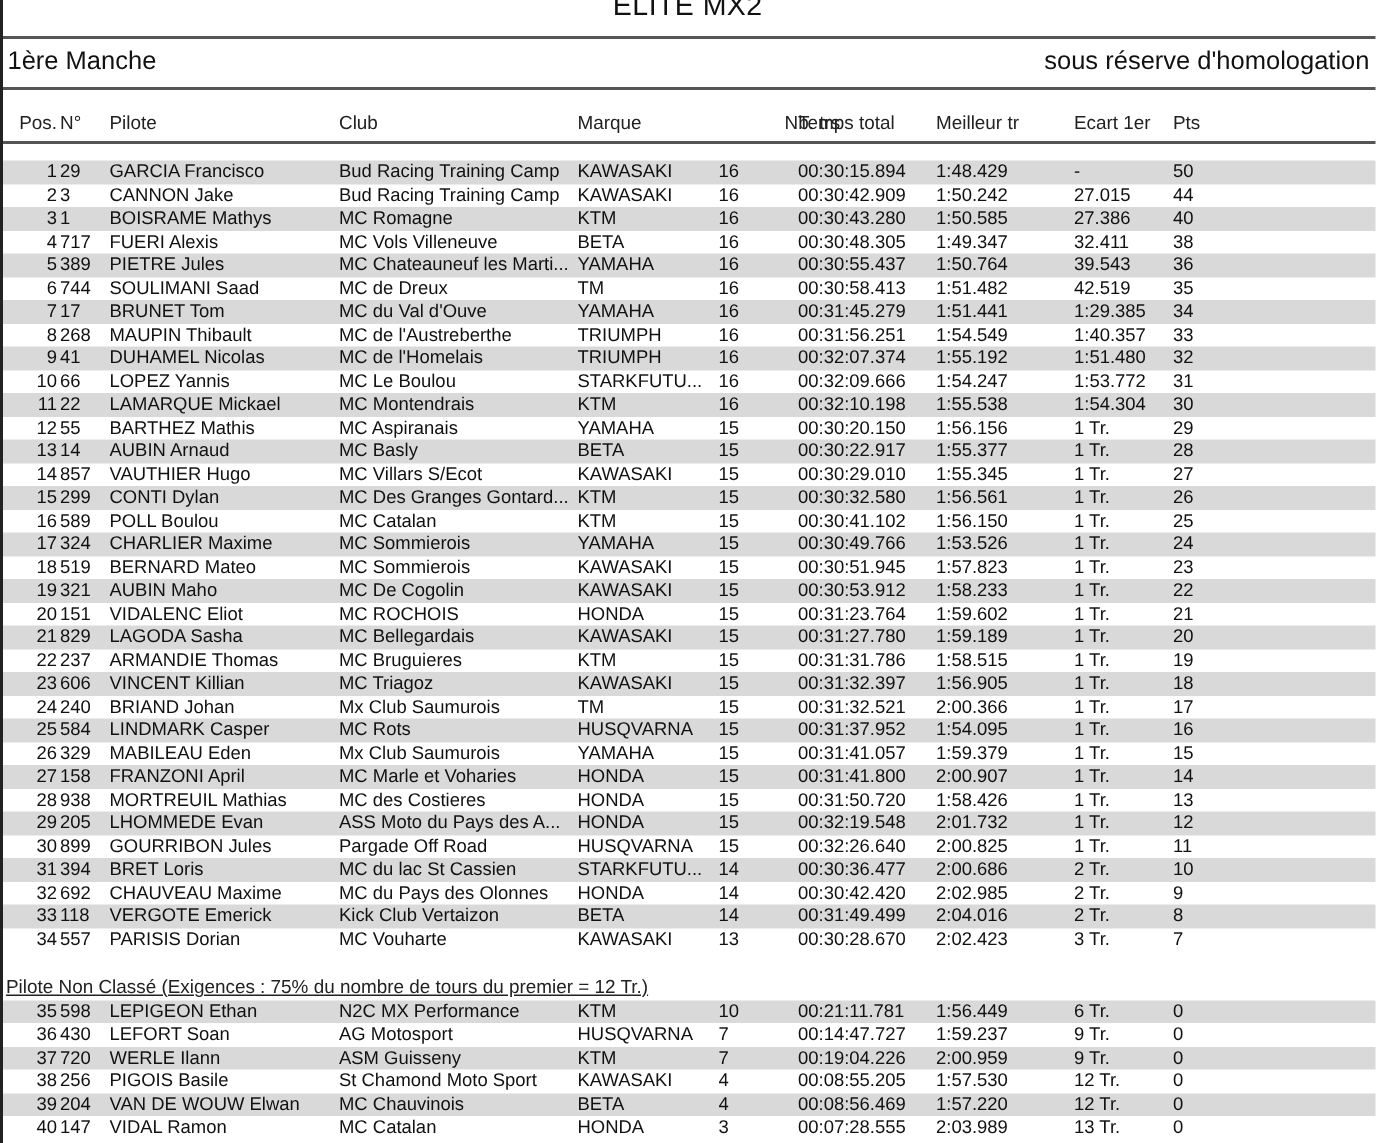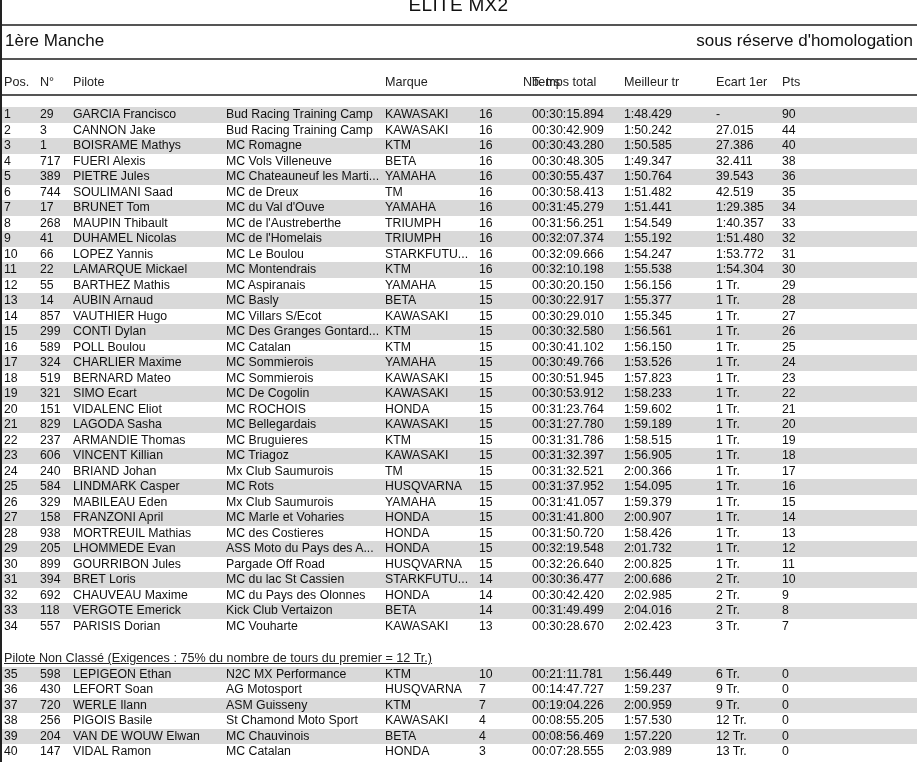--- a/index.html
+++ b/index.html
@@ -12,21 +12,21 @@
     position: absolute; top: -6px; left: 0; width: 917px; text-align: center;
     font-size: 19px; letter-spacing: 0.3px;
   }
   .rule { position: absolute; left: 2px; width: 915px; background: #555; }
   .subtitle-left { position: absolute; left: 5px; top: 31px; font-size: 17px; }
   .subtitle-right { position: absolute; right: 4px; top: 31px; font-size: 17px; text-align: center; }
   .header-row, .row { position: absolute; left: 2px; width: 915px; height: 15.5px; font-size: 12.3px; line-height: 15.5px; }
   .header-row { top: 73px; height: 18px; line-height: 18px; font-size: 12.6px; color: #222; }
   .row.alt { background: #d9d9d9; }
   .c { position: absolute; top: 0; white-space: nowrap; overflow: hidden; }
-  .c-pos { left: 2px; width: 34px; }
+  .c-pos { left: 2px; width: 34px; text-align: right; }
   .c-no { left: 38px; width: 32px; }
   .c-pilote { left: 71px; width: 152px; }
   .c-club { left: 224px; width: 158px; }
   .c-marque { left: 383px; width: 94px; }
   .c-trs { left: 477px; width: 50px; }
   .c-temps { left: 530px; width: 90px; }
   .c-meilleur { left: 622px; width: 90px; }
   .c-ecart { left: 714px; width: 64px; }
   .c-pts { left: 780px; width: 40px; }
   .header-row .c-trs { left: 477px; width: 56px; margin-left: 44px; }
@@ -44,41 +44,42 @@
 <div class="rule" style="top:24px;height:2px;"></div>
 
 <div class="subtitle-left">1ère Manche</div>
 <div class="subtitle-right">sous réserve d'homologation</div>
 <div class="rule" style="top:58px;height:2px;"></div>
 
 <div class="header-row">
   <span class="c c-pos">Pos.</span>
   <span class="c c-no">N°</span>
   <span class="c c-pilote">Pilote</span>
+  <span class="c c-club">Club</span>
   <span class="c c-marque">Marque</span>
   <span class="c c-trs">Nb. trs</span>
   <span class="c c-temps">Temps total</span>
   <span class="c c-meilleur">Meilleur tr</span>
   <span class="c c-ecart">Ecart 1er</span>
   <span class="c c-pts">Pts</span>
 </div>
 <div class="rule" style="top:94px;height:2px;"></div>
 
 <div id="classified-body">
     <div class="row alt" style="top: 107px;">
       <span class="c c-pos">1</span>
       <span class="c c-no">29</span>
       <span class="c c-pilote">GARCIA Francisco</span>
       <span class="c c-club">Bud Racing Training Camp</span>
       <span class="c c-marque">KAWASAKI</span>
       <span class="c c-trs">16</span>
       <span class="c c-temps">00:30:15.894</span>
       <span class="c c-meilleur">1:48.429</span>
       <span class="c c-ecart">-</span>
-      <span class="c c-pts">90</span>
+      <span class="c c-pts">50</span>
     </div>
     <div class="row" style="top: 122.5px;">
       <span class="c c-pos">2</span>
       <span class="c c-no">3</span>
       <span class="c c-pilote">CANNON Jake</span>
       <span class="c c-club">Bud Racing Training Camp</span>
       <span class="c c-marque">KAWASAKI</span>
       <span class="c c-trs">16</span>
       <span class="c c-temps">00:30:42.909</span>
       <span class="c c-meilleur">1:50.242</span>
@@ -273,21 +274,21 @@
       <span class="c c-marque">KAWASAKI</span>
       <span class="c c-trs">15</span>
       <span class="c c-temps">00:30:51.945</span>
       <span class="c c-meilleur">1:57.823</span>
       <span class="c c-ecart">1 Tr.</span>
       <span class="c c-pts">23</span>
     </div>
     <div class="row alt" style="top: 386px;">
       <span class="c c-pos">19</span>
       <span class="c c-no">321</span>
-      <span class="c c-pilote">SIMO Ecart</span>
+      <span class="c c-pilote">AUBIN Maho</span>
       <span class="c c-club">MC De Cogolin</span>
       <span class="c c-marque">KAWASAKI</span>
       <span class="c c-trs">15</span>
       <span class="c c-temps">00:30:53.912</span>
       <span class="c c-meilleur">1:58.233</span>
       <span class="c c-ecart">1 Tr.</span>
       <span class="c c-pts">22</span>
     </div>
     <div class="row" style="top: 401.5px;">
       <span class="c c-pos">20</span>

